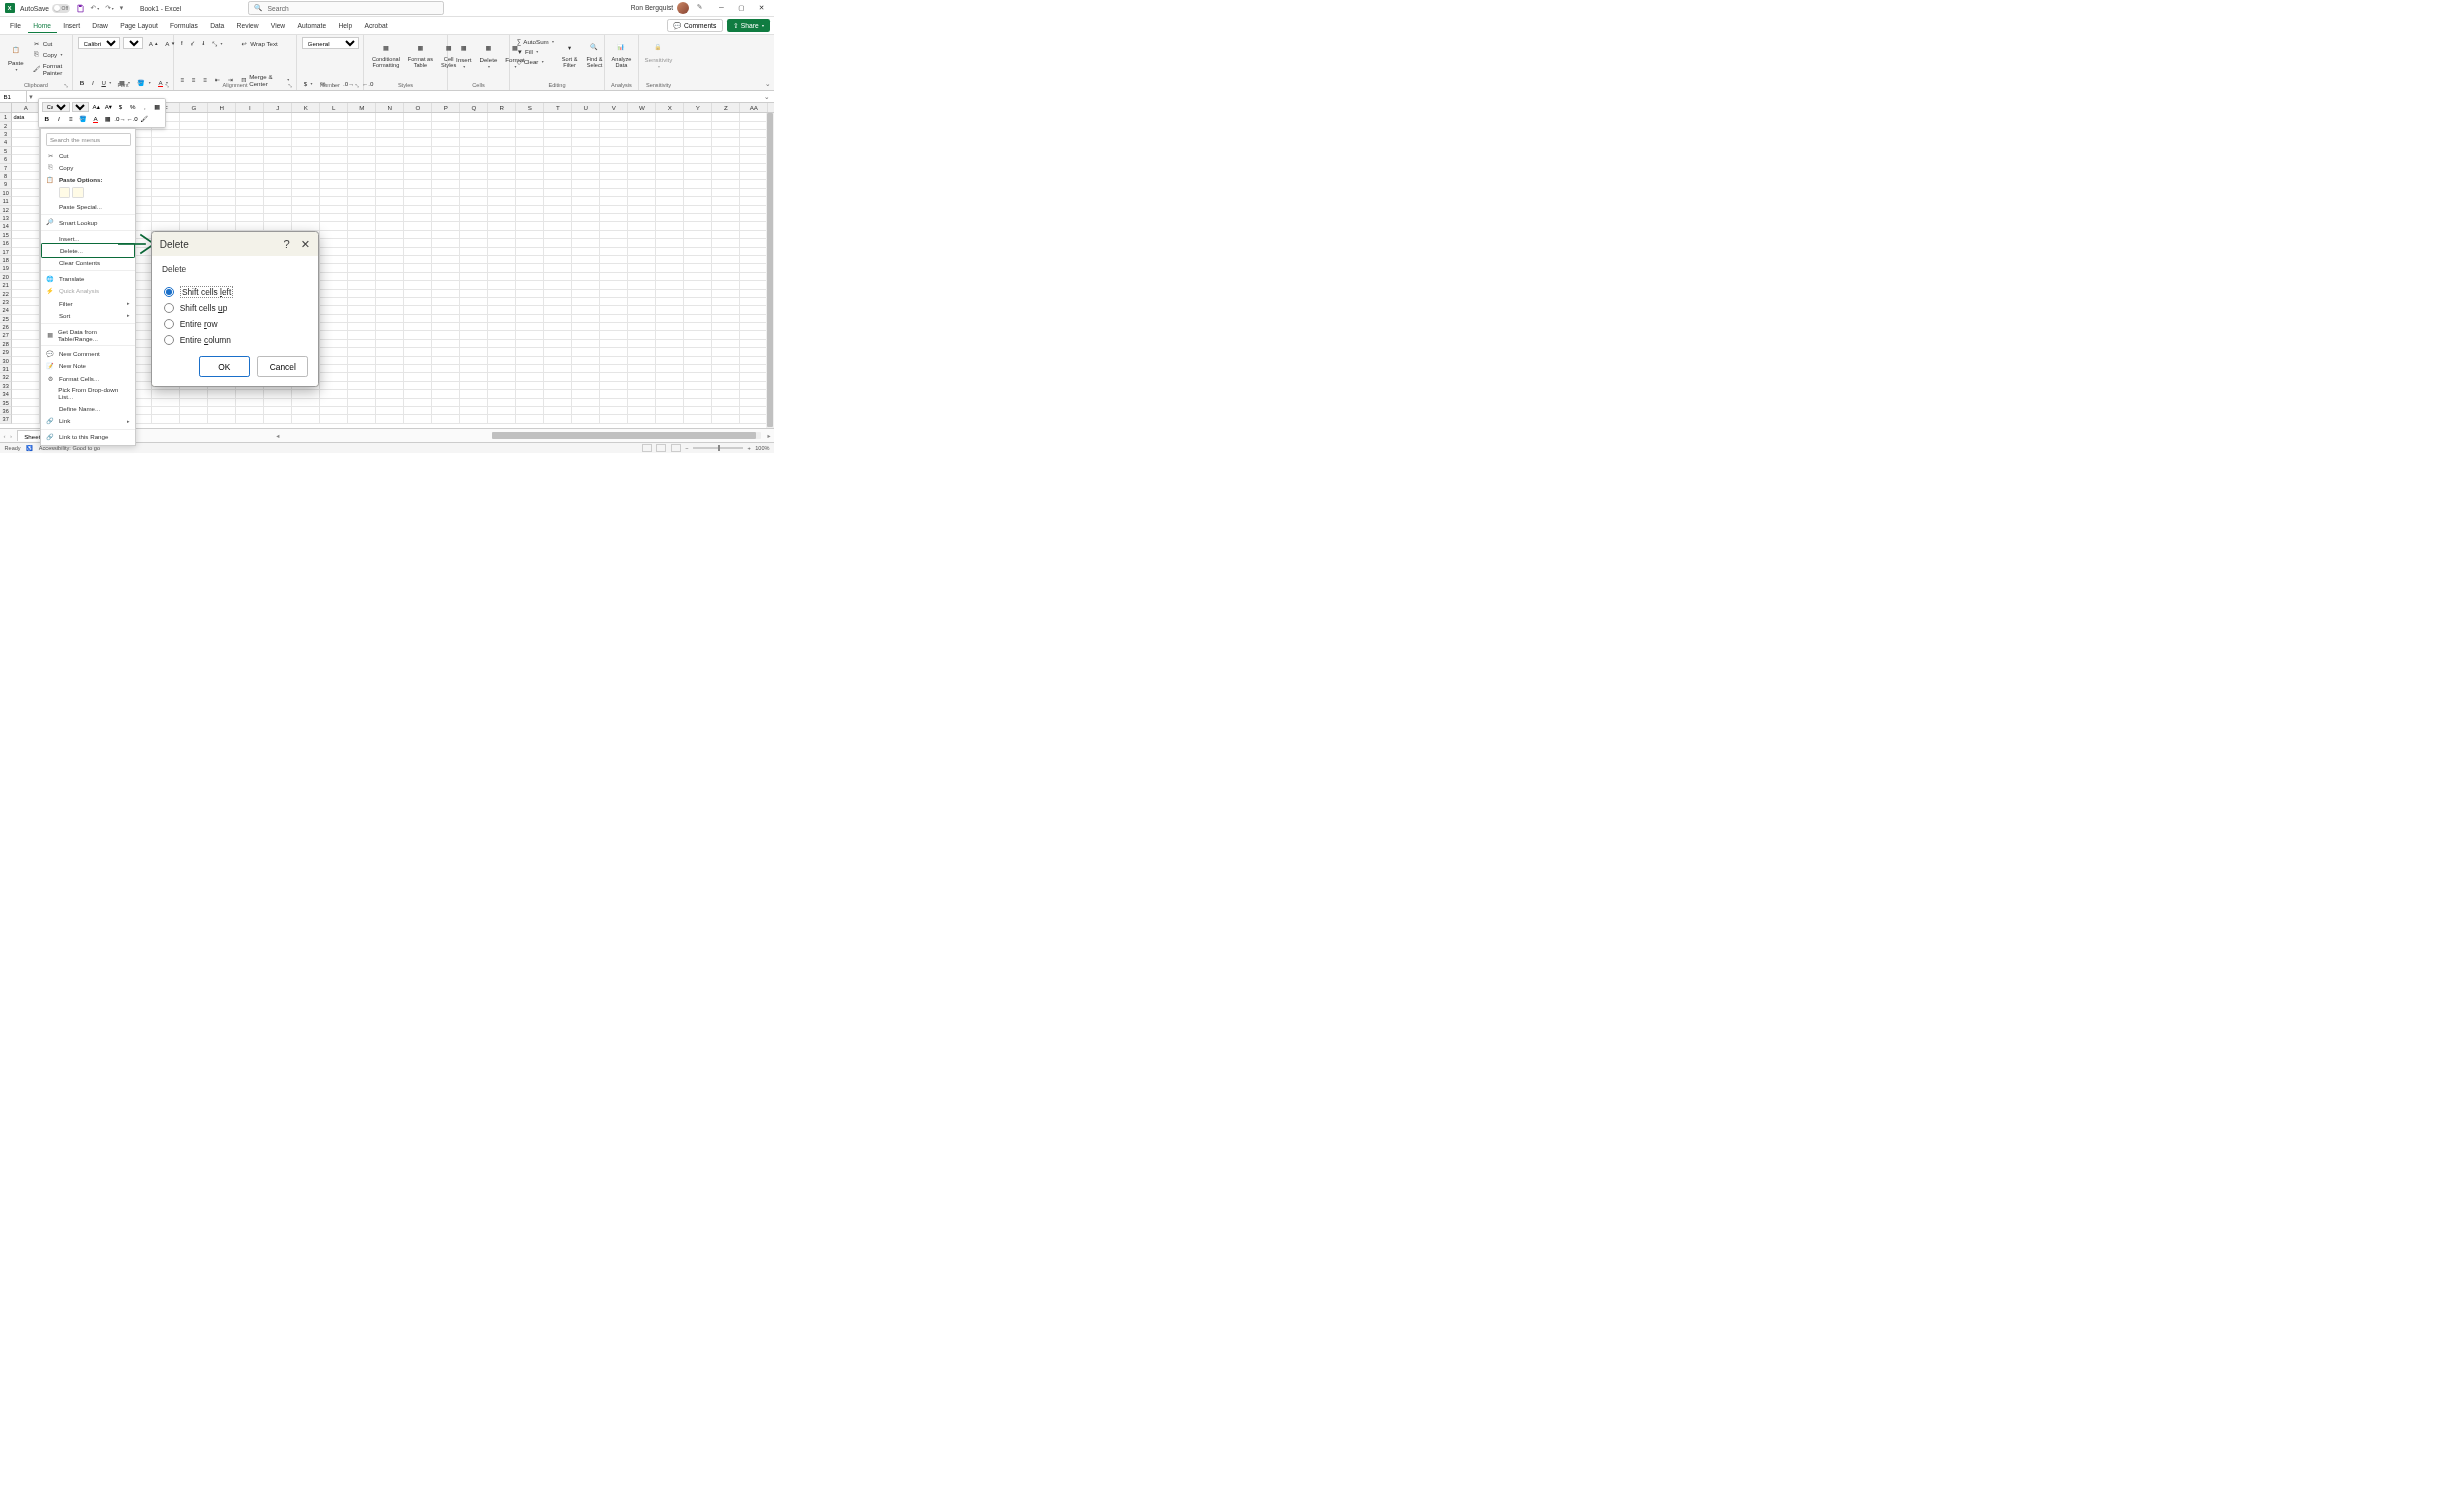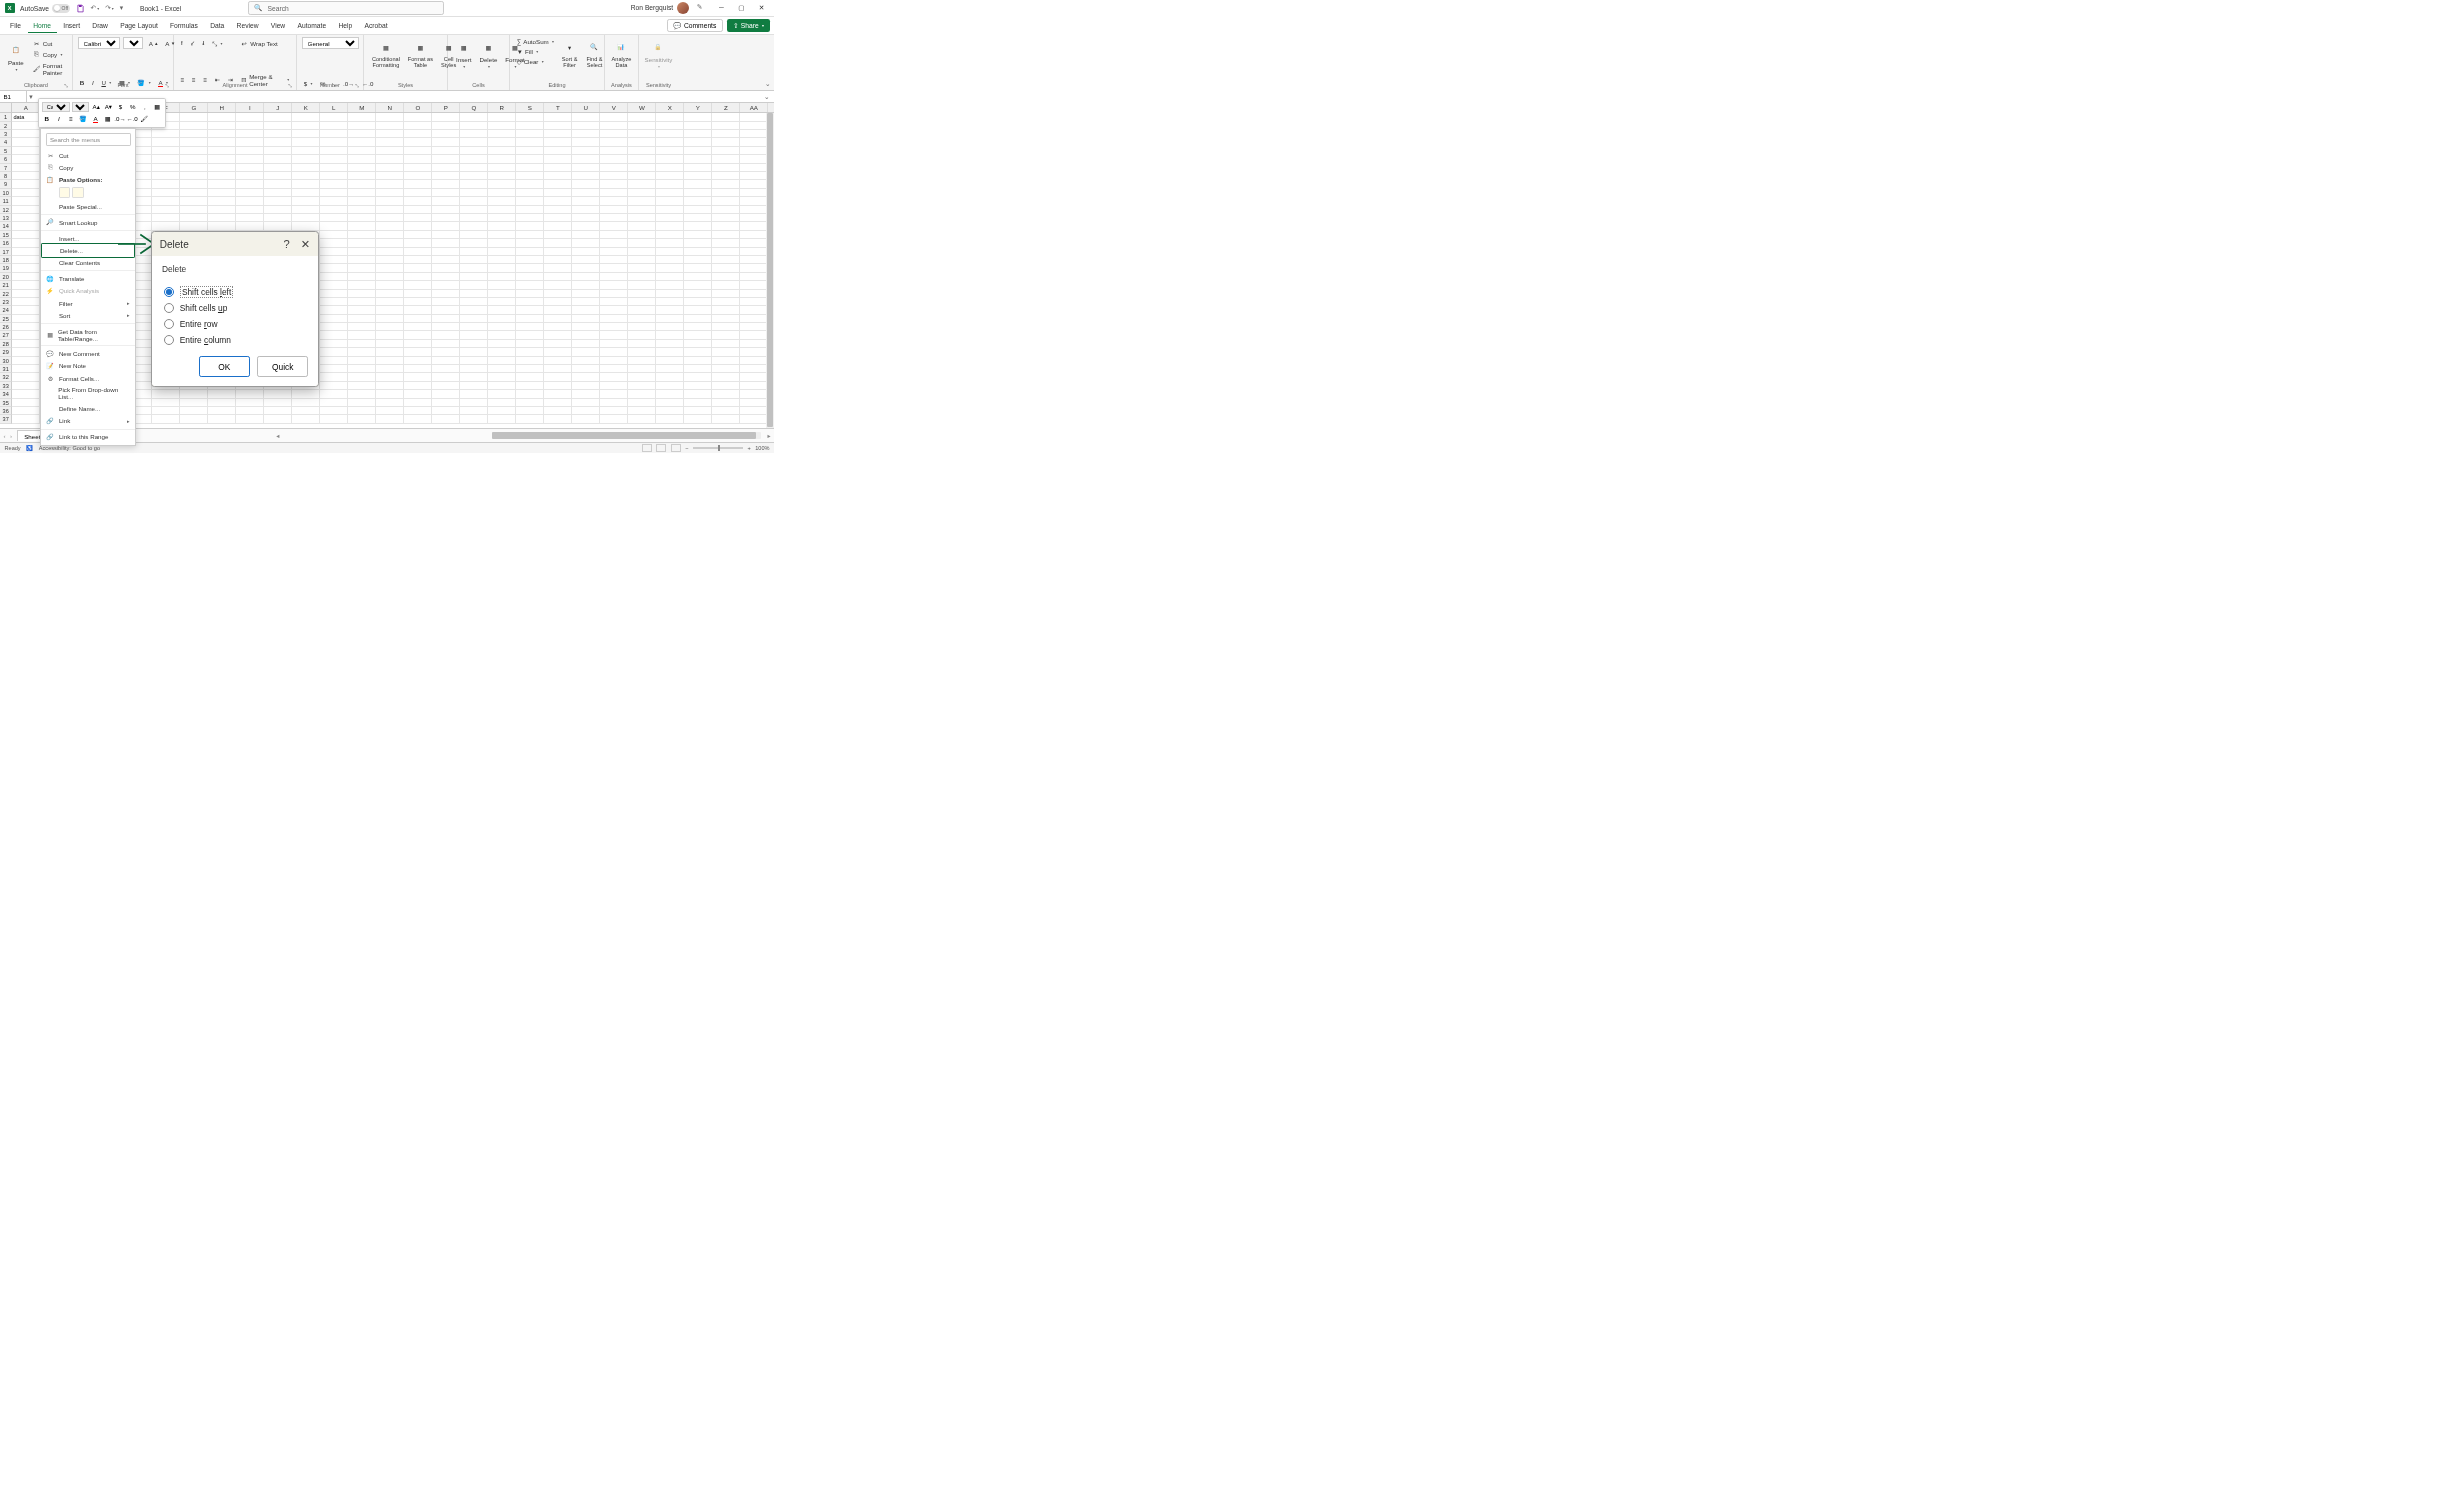--- a/index.html
+++ b/index.html
@@ -1687,21 +1687,21 @@
     <div class="dlg-opt">
       <span class="radio"></span>
       <span class="opt-label">Entire <u class="mn">r</u>ow</span>
     </div>
     <div class="dlg-opt">
       <span class="radio"></span>
       <span class="opt-label">Entire <u class="mn">c</u>olumn</span>
     </div>
     <div class="dlg-btns">
       <div class="dlg-btn primary">OK</div>
-      <div class="dlg-btn">Quick</div>
+      <div class="dlg-btn">Cancel</div>
     </div>
   </div>
 </div>
 
 <div class="sheettabs">
   <span style="color:#999">‹</span>
   <span style="color:#999">›</span>
   <div class="sheettab">Sheet1</div>
   <div class="addsheet">+</div>
   <span style="margin-left:auto;margin-right:2.2px;color:#888">◂</span>

